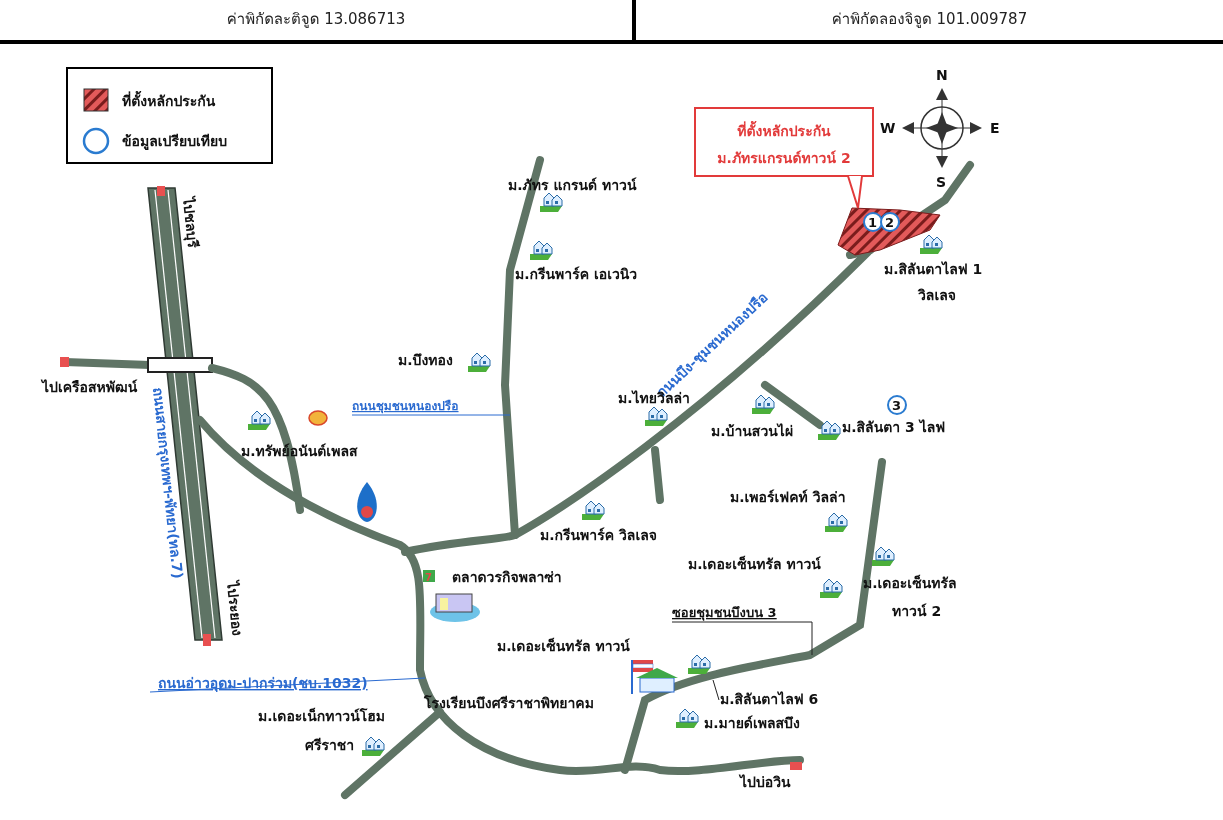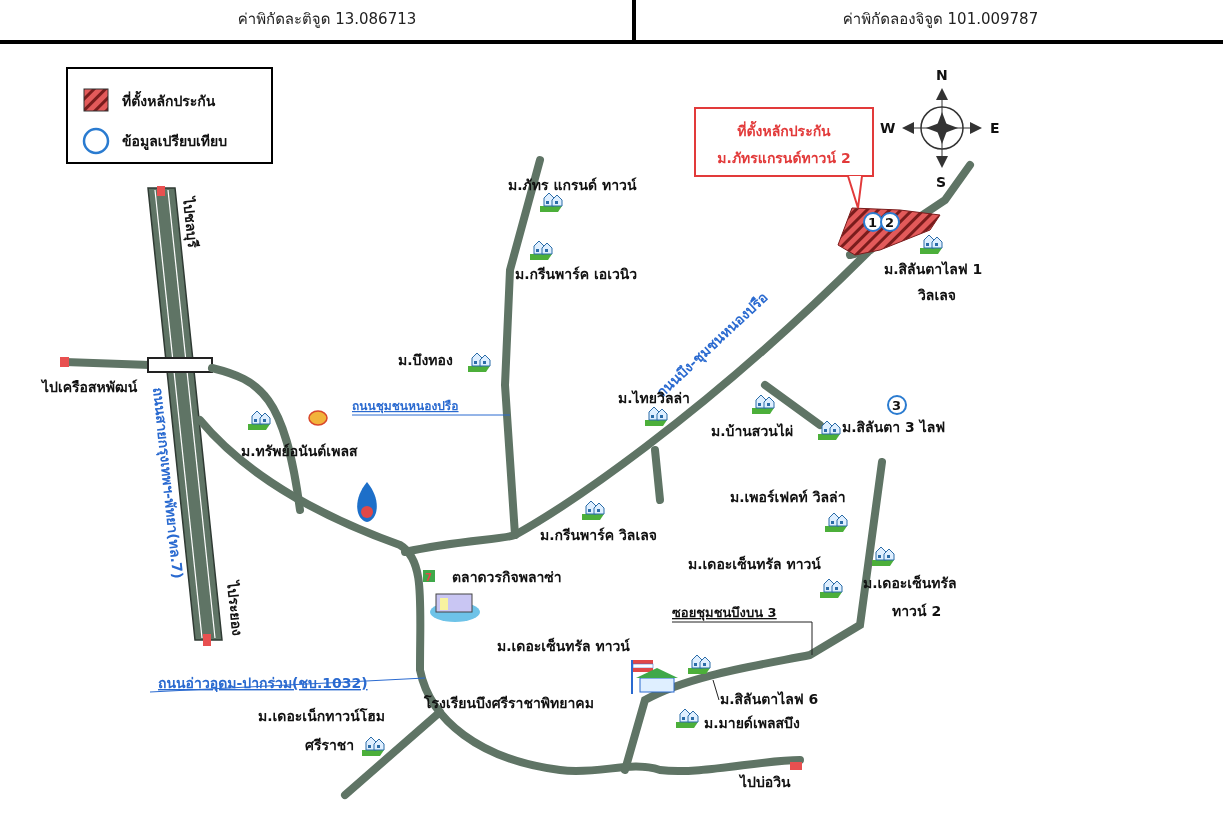--- a/index.html
+++ b/index.html
@@ -1,18 +1,18 @@
 <!DOCTYPE html>
 <html><head>
 <meta charset="utf-8">
 <style>
   html, body { margin:0; padding:0; background:#fff; }
   body { width:1223px; height:820px; position:relative; overflow:hidden; font-family:"DejaVu Sans", sans-serif; }
   .hdr { position:absolute; top:0; left:0; width:1223px; height:40px; border-bottom:4px solid #000; }
-  .hdr-cell { position:absolute; top:0; height:40px; line-height:38px; text-align:center; font-size:15px; color:#222; font-family:"DejaVu Sans", sans-serif;padding-left:11px; }
+  .hdr-cell { position:absolute; top:0; height:40px; line-height:38px; text-align:center; font-size:15px; color:#222; font-family:"DejaVu Sans", sans-serif; }
   .hdr-left { left:0; width:632px; }
   .hdr-right { left:636px; width:587px; }
   .hdr-div { position:absolute; left:632px; top:0; width:4px; height:40px; background:#000; }
   svg#map { position:absolute; left:0; top:44px; }
   .lbl { font-family:"DejaVu Sans", sans-serif; font-size:14px; fill:#111; font-weight:bold; }
   .blue { fill:#2a6ad0; font-weight:bold; }
   .red { fill:#e23a3a; font-weight:bold; }
 </style>
 </head>
 <body>

